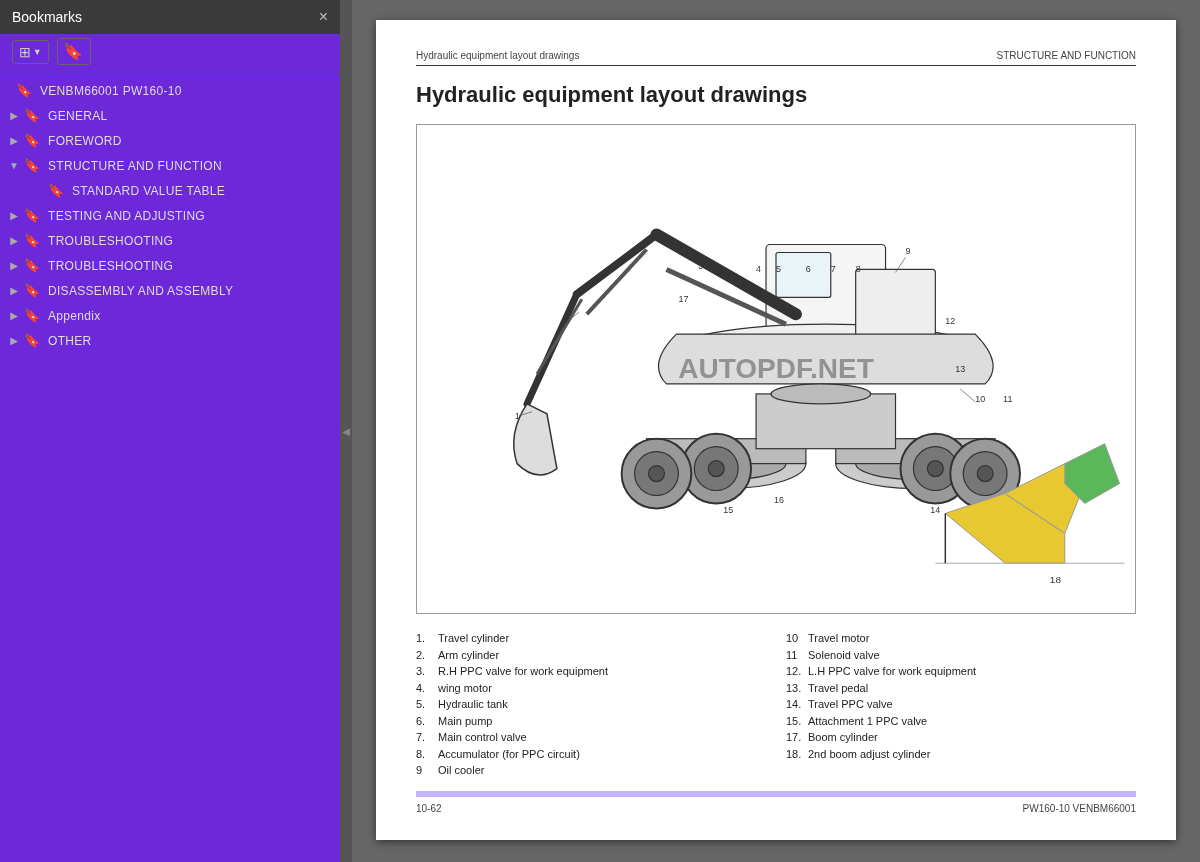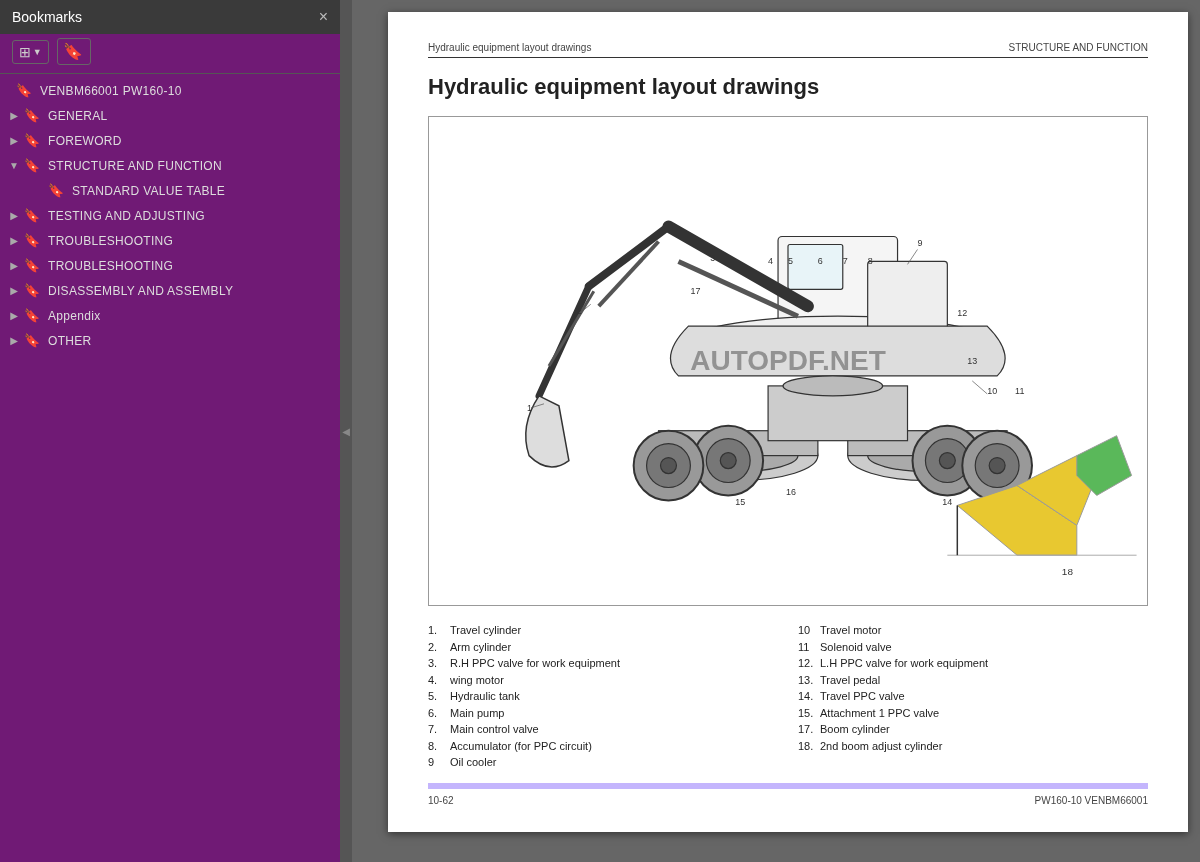--- a/index.html
+++ b/index.html
@@ -2,21 +2,21 @@
 <html><head>
   <meta charset="utf-8">
   <style>
     * { margin: 0; padding: 0; box-sizing: border-box; }
     body { width: 1200px; height: 862px; display: flex; font-family: Arial, sans-serif; background: #3a3a3a; overflow: hidden; }
 
     
     .sidebar {
       width: 340px;
       min-width: 340px;
-      background: #701a75;
+      background: #6d28d9;
       display: flex;
       flex-direction: column;
       height: 862px;
       position: relative;
     }
     .sidebar-header {
       display: flex;
       align-items: center;
       justify-content: space-between;
       padding: 8px 12px;
@@ -112,23 +112,23 @@
       color: #888;
       font-size: 10px;
     }
 
     
     .main-content {
       flex: 1;
       background: #666;
       display: flex;
       align-items: stretch;
-      justify-content: flex-end;
+      justify-content: center;
       overflow: hidden;
-      padding: 12px;
+      padding: 20px;
     }
     .page-container {
       background: #fff;
       width: 100%;
       max-width: 800px;
       height: 820px;
       overflow-y: auto;
       box-shadow: 0 2px 8px rgba(0,0,0,0.5);
       padding: 30px 40px;
       position: relative;

